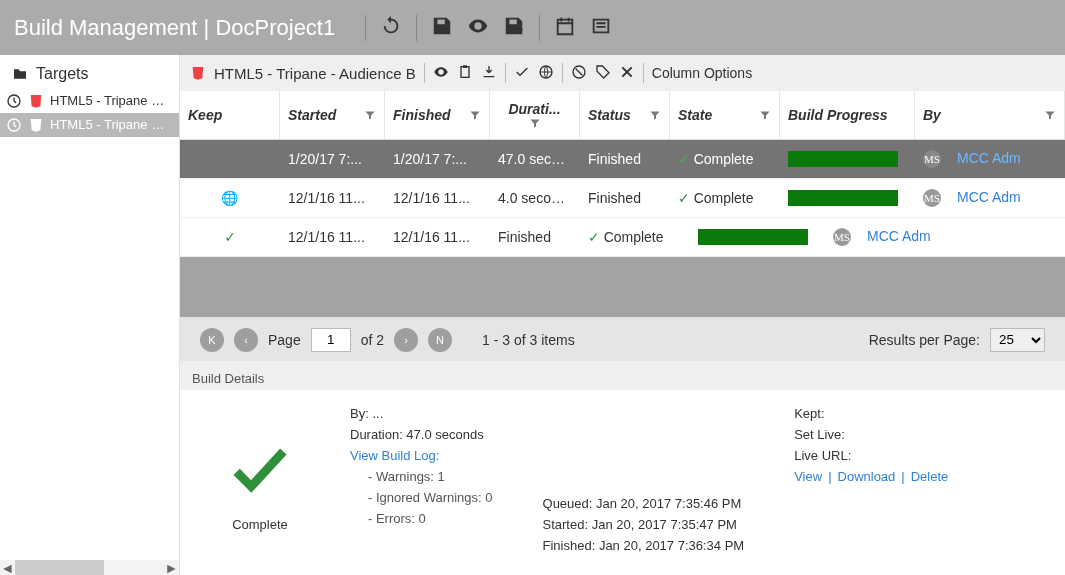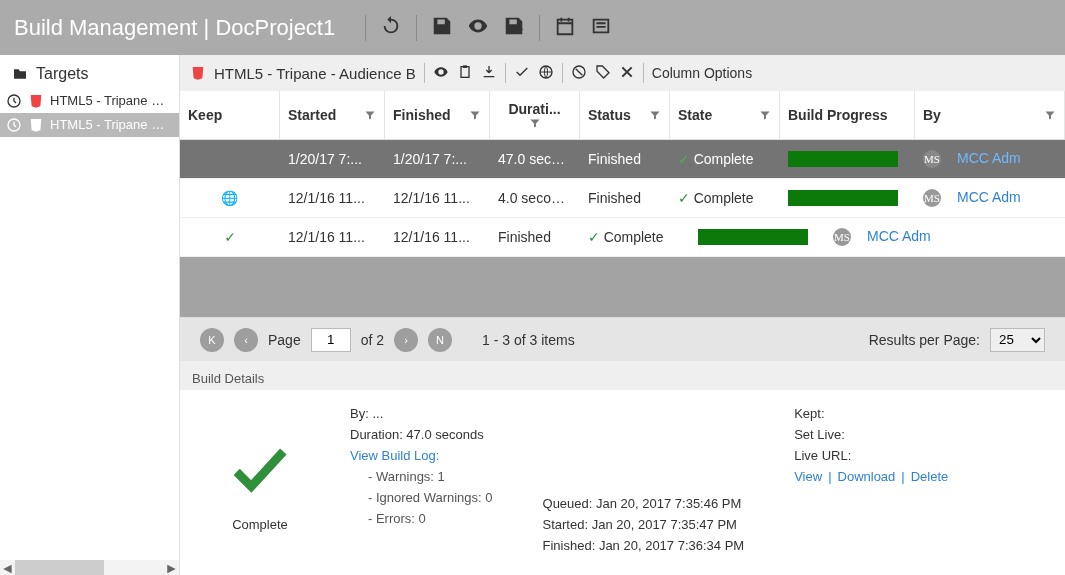--- a/index.html
+++ b/index.html
@@ -19,21 +19,21 @@
 .bottomscroll { height: 15px; background:#f3f3f3; display:flex; align-items:center; }
 .bottomscroll .arrow { width:15px; height:15px; display:flex; align-items:center; justify-content:center; color:#666;}
 .bottomscroll .track { flex:1; height:15px; position:relative;}
 .bottomscroll .thumb { position:absolute; left:0; width:60%; height:15px; background:#ccc;}
 .main { flex: 1; background: #a3a3a3; display: flex; flex-direction: column; }
 .toolbar { height: 36px; background: #efefef; display: flex; align-items: center; padding: 0 10px; gap: 8px; }
 .toolbar svg { width: 16px; height: 16px; fill: #333; }
 .toolbar .title { font-size: 15px; }
 .toolbar .sep { width:1px; height:20px; background:#bbb;}
 .grid { background: #fff; }
-.ghd { display: flex; background: #fff; border-bottom: 1px solid #ddd; }
+.ghd { display: flex; background: #fff; border-bottom: 1px solid #ddd; font-style: italic; }
 .ghd .cell { padding: 10px 8px; font-weight: 600; font-size: 14px; border-right: 1px solid #e5e5e5; display:flex; align-items:center; justify-content:space-between;}
 .filter-ic { width:12px; height:12px; fill:#777;}
 .row { display: flex; align-items: center; border-bottom: 1px solid #efefef; }
 .row .cell { padding: 10px 8px; font-size: 14px; white-space: nowrap; overflow: hidden; text-overflow: ellipsis; }
 .row.sel { background: #747474; color: #fff; justify-content: center; }
 .c-keep { width: 100px; text-align: center; }
 .c-started { width: 105px; }
 .c-finished { width: 105px; }
 .c-dur { width: 90px; flex-direction: column; }
 .c-status { width: 90px; }

